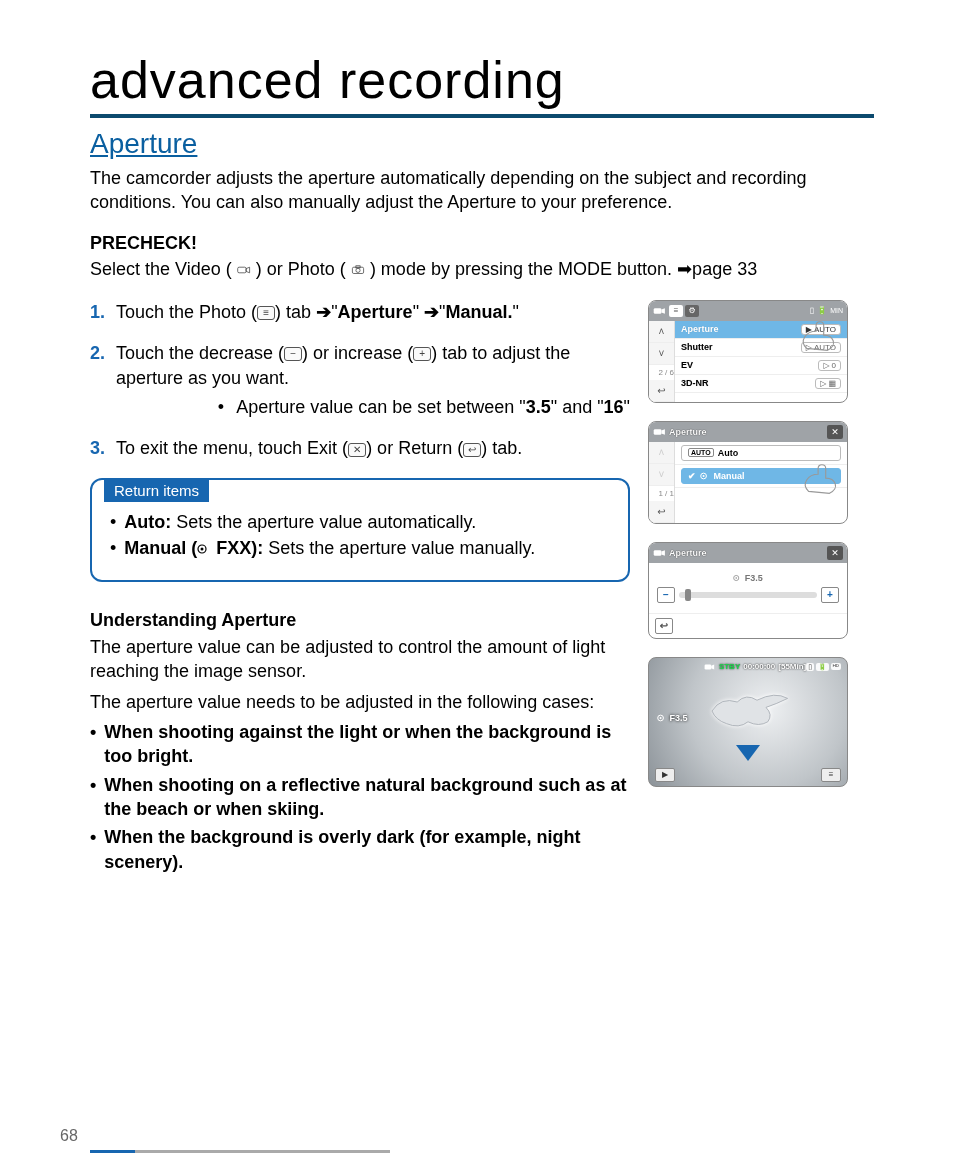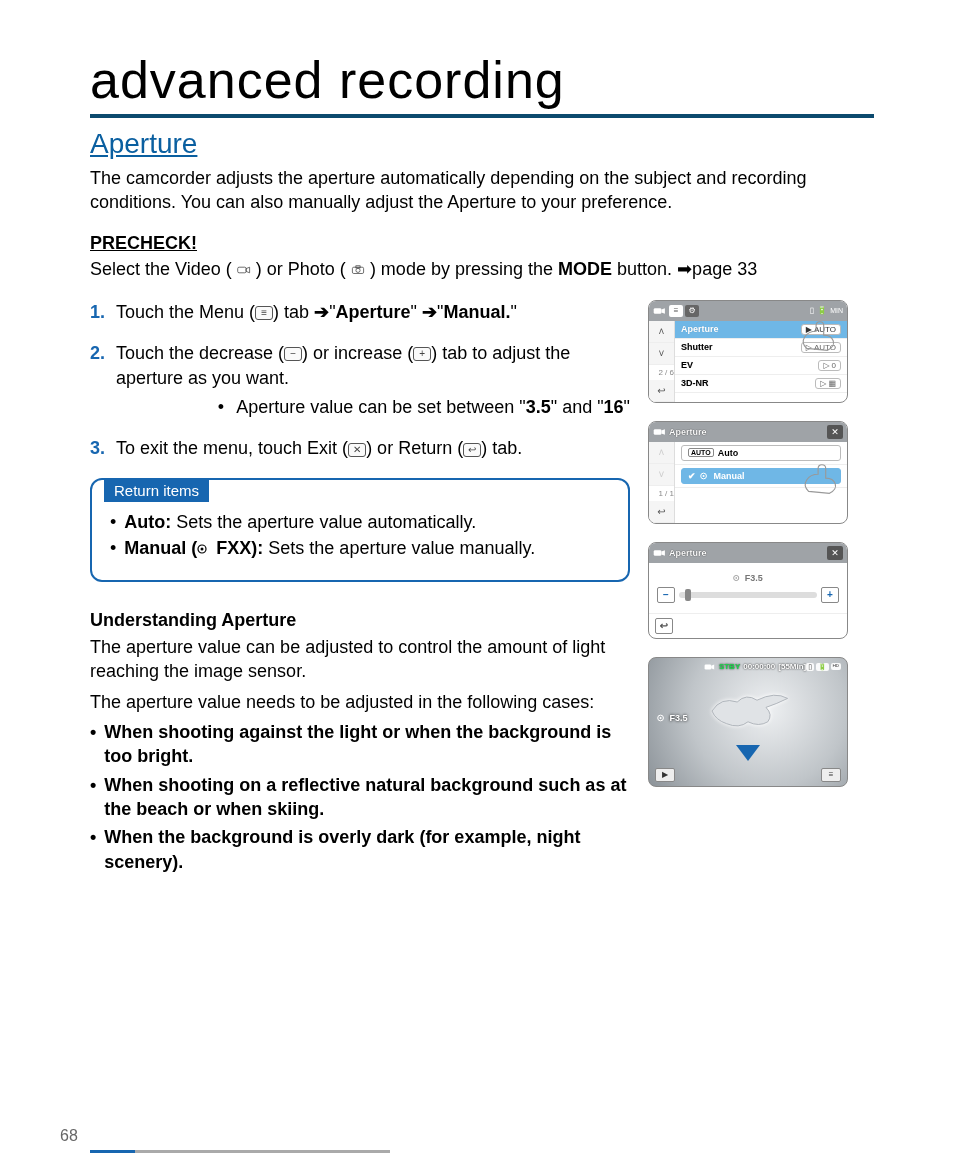--- a/index.html
+++ b/index.html
@@ -15,23 +15,23 @@
     border-bottom: 4px solid #0c4a6e;
     padding-bottom: 4px; margin-bottom: 10px;
     letter-spacing: 1px;
   }
   .section-title {
     font-size: 28px; color: #0a5fa0;
     text-decoration: underline; font-weight: 500;
     margin-bottom: 6px;
   }
   .intro { line-height: 1.35; margin-bottom: 18px; }
-  .precheck-label { text-decoration: underline; font-weight: bold; margin-bottom: 4px; }
+  .precheck-label { font-weight: bold; margin-bottom: 4px; }
   .precheck-line { margin-bottom: 20px; }
-  .precheck-line b { font-weight: bold; margin-top: 16px; }
+  .precheck-line b { font-weight: normal; margin-top: 16px; }
   .content-row { display: flex; gap: 18px; }
   .left-col { flex: 0 0 540px; }
   .right-col { flex: 1; display: flex; flex-direction: column; gap: 18px; }
   ol.steps { list-style: none; }
   ol.steps > li { display: flex; margin-bottom: 16px; line-height: 1.4; }
   ol.steps .num { color: #1766b0; font-weight: bold; min-width: 26px; }
   ol.steps .txt { flex: 1; }
   ul.sub { list-style: none; padding-left: 18px; margin-top: 4px; text-align: right; }
   ul.sub li::before { content: "•"; margin-right: 8px; }
   .arrow { font-weight: bold; }
@@ -140,21 +140,21 @@
     </svg>
   <span>) mode by pressing the </span><b>MODE</b><span> button. ➡page 33</span>
 </p>
 
 <div class="content-row">
   <div class="left-col">
     <ol class="steps">
       <li>
         <span class="num">1.</span>
         <span class="txt">
-          <span>Touch the Menu (</span><span class="icon-box">≡</span><span>) tab </span><span class="arrow">➔</span><span>"</span><b>Aperture</b><span>" </span><span class="arrow">➔</span><span>"</span><b>Manual.</b><span>"</span>
+          <span>Touch the Photo (</span><span class="icon-box">≡</span><span>) tab </span><span class="arrow">➔</span><span>"</span><b>Aperture</b><span>" </span><span class="arrow">➔</span><span>"</span><b>Manual.</b><span>"</span>
         </span>
       </li>
       <li>
         <span class="num">2.</span>
         <span class="txt">
           <span>Touch the decrease (</span><span class="icon-box">−</span><span>) or increase (</span><span class="icon-box">+</span><span>) tab to adjust the aperture as you want.</span>
           <ul class="sub">
             <li>
               <span>Aperture value can be set between "</span><b>3.5</b><span>" and "</span><b>16</b><span>"</span>
             </li>

